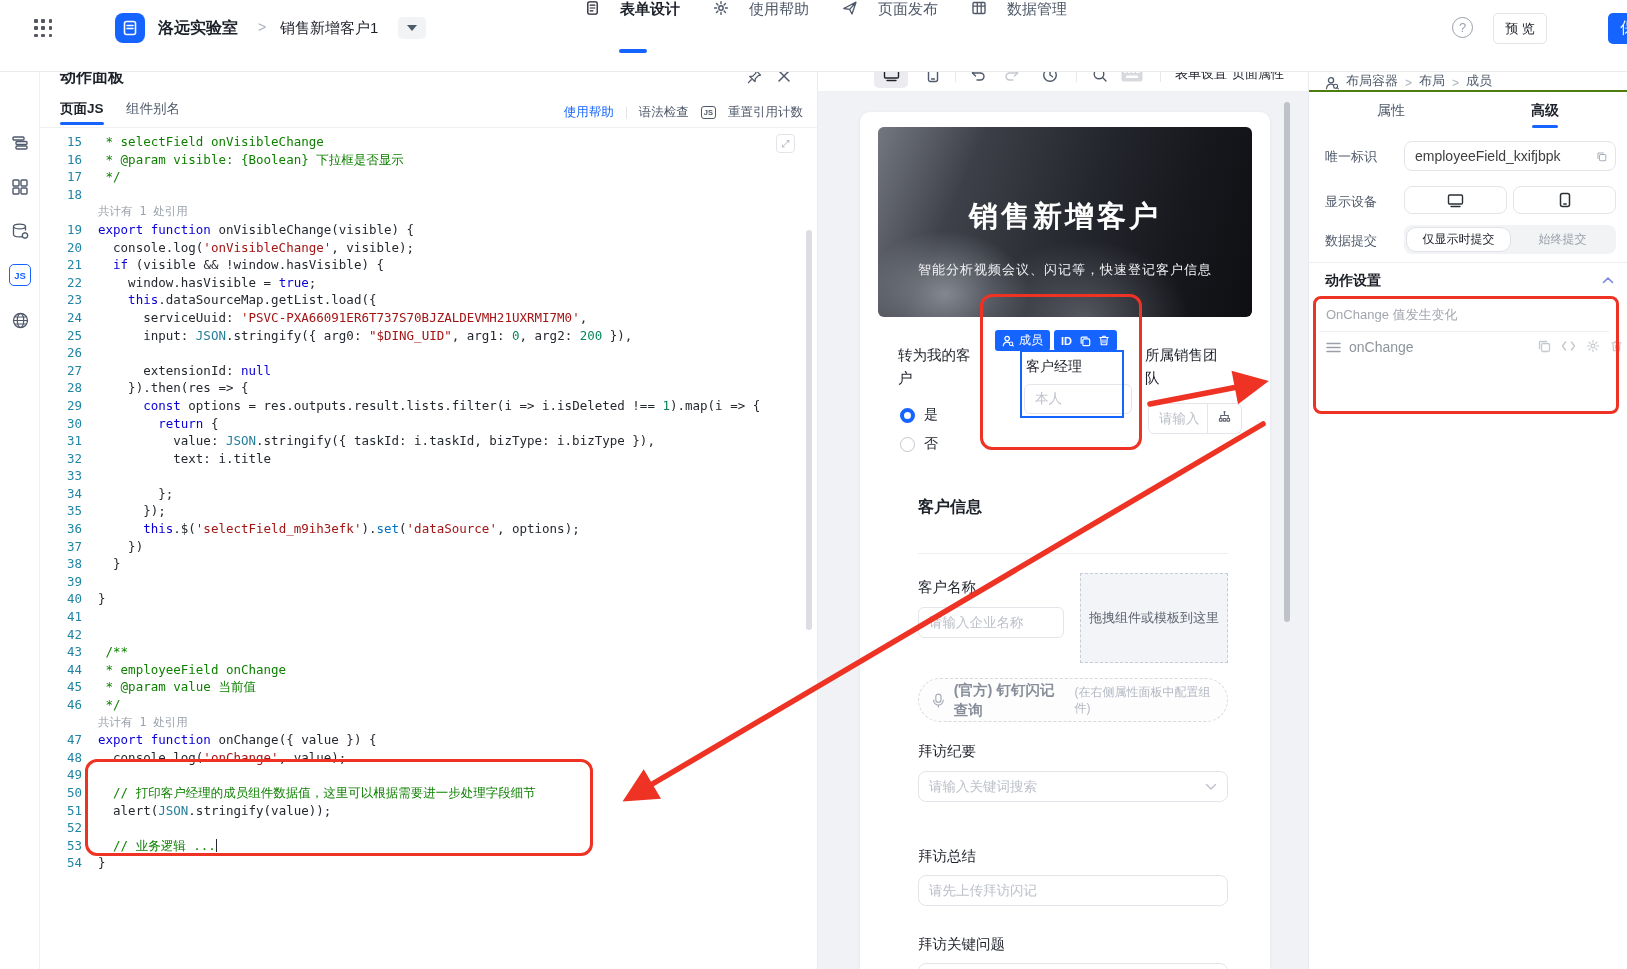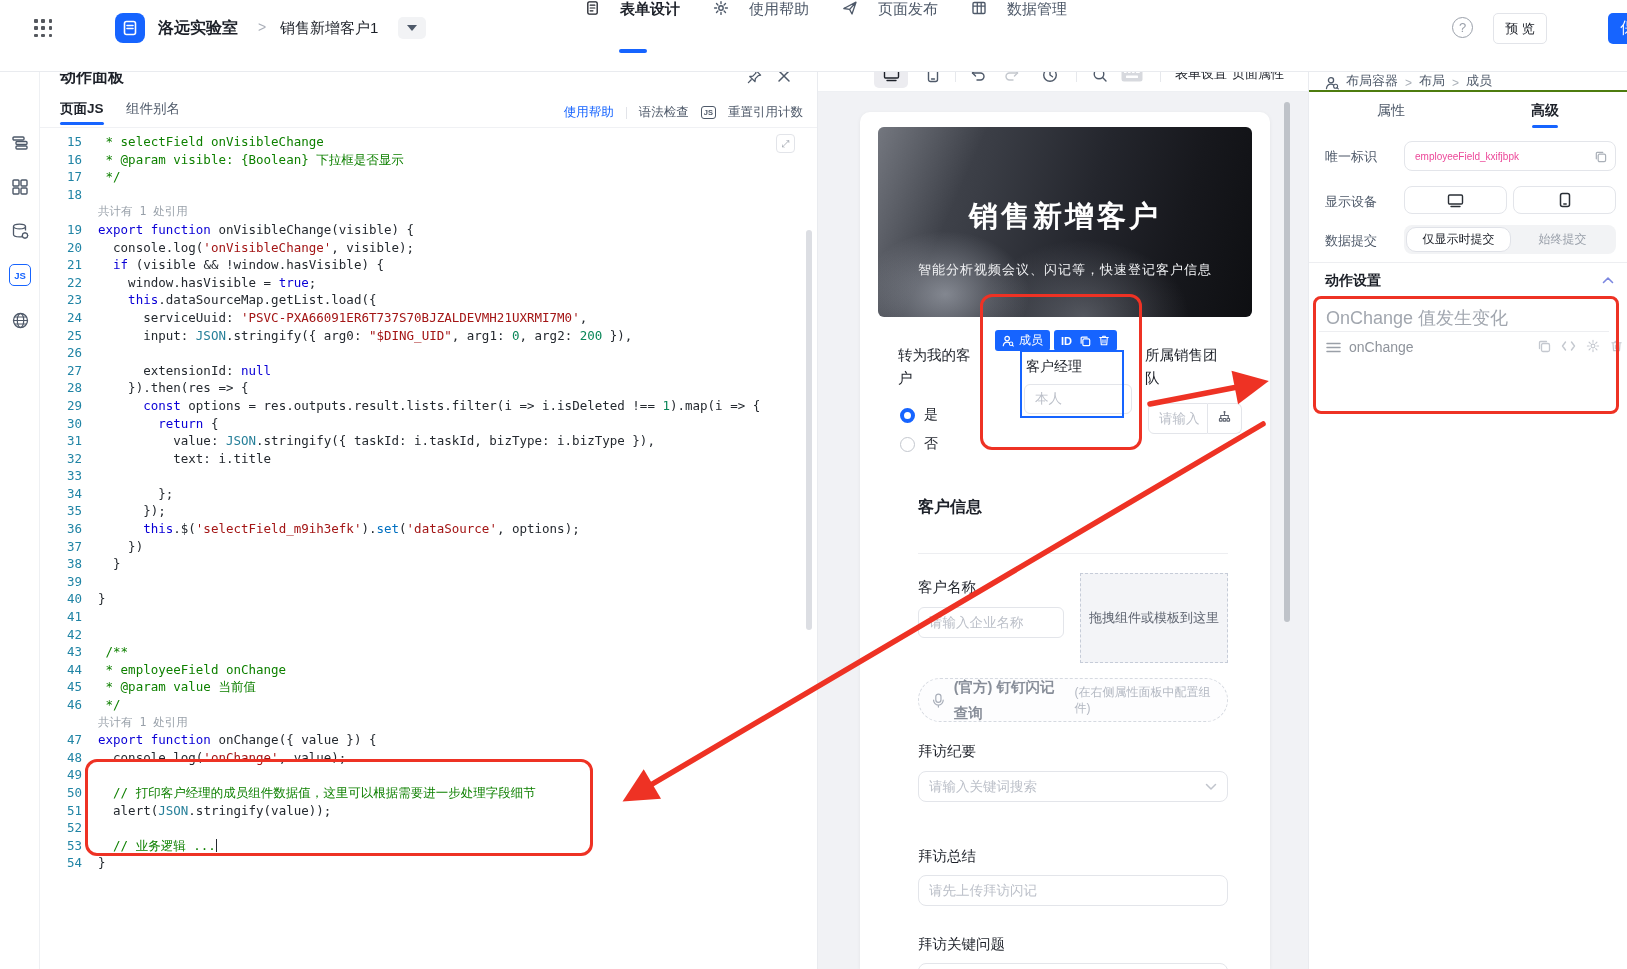--- a/index.html
+++ b/index.html
@@ -80,46 +80,46 @@
   .f-input input::placeholder { color:#bcc0c9; }
   .ph { color:#bcc0c9; }
   .radio-row { position:absolute; display:flex; align-items:center; gap:9px; cursor:pointer; }
   .radio { width:15px; height:15px; border-radius:50%; background:#fff; }
   .radio.on { border:4.5px solid #1664ff; }
   .radio.off { border:1.5px solid #c3c7ce; }
   .sec-title { font-size:16px; font-weight:bold; color:#1d2129; }
   .hdivider { position:absolute; height:1px; background:#edeef1; }
   .dropzone { position:absolute; border:1px dashed #c6ccd8; background:#f3f4f7; color:#5e6470; font-size:13px; display:flex; align-items:center; justify-content:center; text-align:center; padding:4px; }
   .plugin-pill { position:absolute; border:1.5px dashed #d6dae1; border-radius:23px; background:#fdfdfe; display:flex; align-items:center; gap:8px; padding:0 12px; cursor:pointer; }
-  .plugin-title { width:122px; font-size:14.5px; font-weight:600; color:#888e99; line-height:26px; }
+  .plugin-title { width:122px; font-size:14.5px; font-weight:600; color:#888e99; line-height:20px; }
   .plugin-hint { width:152px; font-size:12px; color:#b3b8c2; line-height:16px; }
   .select-chevron { margin-left:auto; color:#c0c4cc; }
 
   
   .sel-toolbar { position:absolute; left:135px; top:218px; display:flex; gap:4px; z-index:3; }
   .sel-seg { background:#1664ff; color:#fff; height:21px; display:flex; align-items:center; gap:5px; padding:0 7px; font-size:12px; border-radius:3px; cursor:pointer; }
   .blue-box { position:absolute; left:160px; top:238px; width:104px; height:68px; border:2px solid #1664ff; z-index:2; pointer-events:none; }
 
   
   .inspector { position:absolute; left:1308px; top:56px; width:319px; bottom:0; background:#fff; border-left:1px solid #e9ebef; }
   .insp-bc { position:absolute; left:0; top:0; right:0; height:36px; border-bottom:2px solid #4d7c0f; display:flex; align-items:flex-end; padding-left:16px; gap:7px; font-size:13px; color:#4e5969; }
   .insp-bc .sep { color:#aab0b8; font-size:12px; }
   .insp-tabs { position:absolute; left:0; top:36px; right:0; height:40px; }
   .insp-tab { position:absolute; top:10px; font-size:14px; color:#4e5969; cursor:pointer; }
   .insp-tab.active { color:#1d2129; font-weight:bold; }
   .insp-tab.active::after { content:""; position:absolute; left:50%; transform:translateX(-50%); bottom:-8px; width:26px; height:3.5px; background:#1664ff; border-radius:2px; }
   .insp-label { position:absolute; left:16px; font-size:13px; color:#4e5969; }
   .insp-input { position:absolute; left:95px; width:212px; height:30px; border:1px solid #e3e5ea; border-radius:8px; display:flex; align-items:center; padding:0 8px 0 10px; }
-  .insp-input input { border:none; outline:none; flex:1; font-size:10px; color:#ec4899; font-family:inherit; background:transparent; }
+  .insp-input input { border:none; outline:none; flex:1; font-size:14px; color:#404040; font-family:inherit; background:transparent; }
   .dev-btn { position:absolute; width:103px; height:28px; border:1px solid #e3e5ea; border-radius:8px; background:#fff; display:flex; align-items:center; justify-content:center; color:#2a2f36; cursor:pointer; }
   .seg-group { position:absolute; left:95px; width:212px; height:29px; background:#f2f3f5; border-radius:8px; display:flex; padding:2px; }
   .seg { flex:1; display:flex; align-items:center; justify-content:center; font-size:12px; color:#9aa0aa; border-radius:10px; cursor:pointer; }
   .seg.active { background:#fff; border:1px solid #e0e2e8; color:#1d2129; }
   .collapse-chevron { position:absolute; left:293px; top:220px; color:#7b87e0; cursor:pointer; }
-  .action-group-head { font-size:18px; color:#a2a7af; }
+  .action-group-head { font-size:13px; color:#a2a7af; }
   .og-btn { position:absolute; left:17px; top:312px; width:281px; height:30px; border:1px solid #dadde2; border-radius:6px; background:#fff; font-size:13px; color:#2a2f36; cursor:pointer; }
 
   
   .anno-box { position:absolute; border:3.2px solid #ee3224; pointer-events:none; z-index:50; }
   #anno-svg { position:absolute; left:0; top:0; z-index:51; pointer-events:none; }
 </style>
 </head>
 <body>
 
 <div class="topbar">

